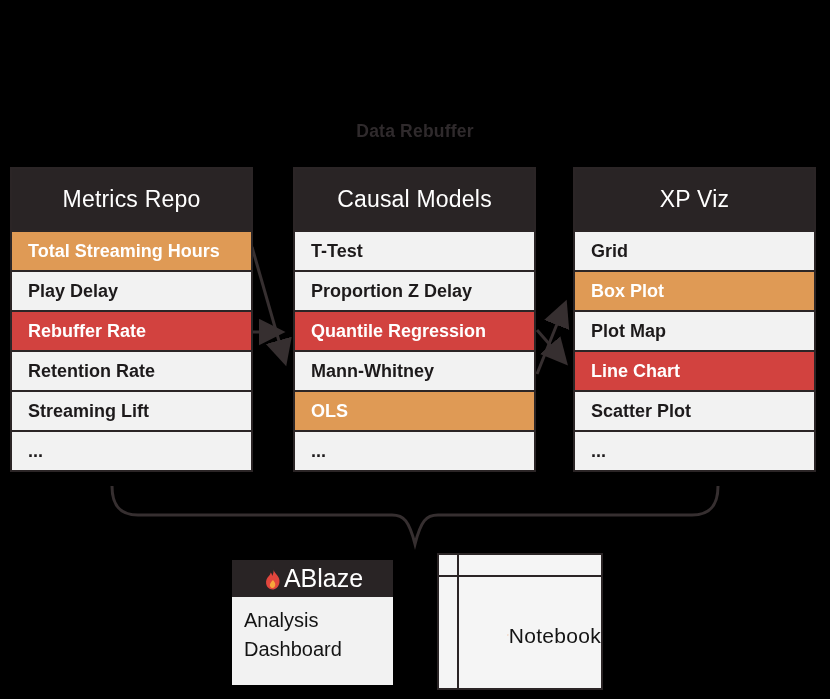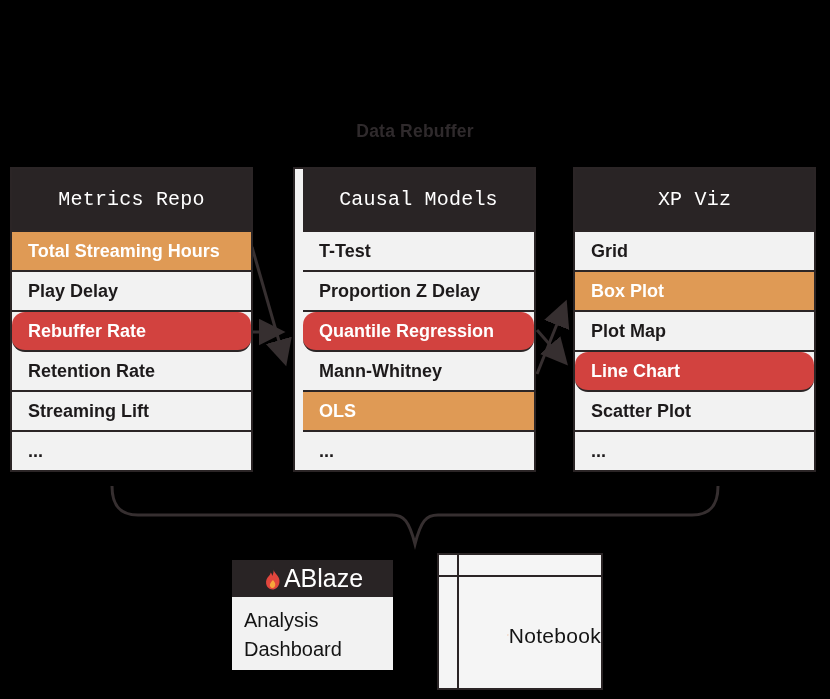--- a/index.html
+++ b/index.html
@@ -18,57 +18,57 @@
     letter-spacing: .2px;
   }
   
   .panel {
     position: absolute; top: 167px; width: 243px;
     border: 2px solid var(--row-border, #2b2526);
     box-sizing: border-box;
     background: var(--row-bg, #f2f2f2);
   }
   .panel-1 { left: 10px; }
-  .panel-2 { left: 293px; padding-left: 8px; }
+  .panel-2 { left: 293px; }
   .panel-3 { left: 573px; }
   .panel-header {
     height: 61px; border-bottom: 2px solid var(--row-border, #2b2526);
     background: var(--panel-header-bg, #292425);
     color: var(--panel-header-text, #fff);
     display: flex; align-items: center; justify-content: center;
-    font-size: 20px; font-weight: 500; letter-spacing: .2px; font-family: Liberation Mono, monospace;
+    font-size: 23px; font-weight: 500; letter-spacing: .2px;
   }
   .row {
     height: 38px; border-bottom: 2px solid var(--row-border, #2b2526);
     background: var(--row-bg, #f2f2f2);
     color: var(--row-text, #1d1a1b);
     display: flex; align-items: center;
     padding-left: 16px; font-size: 18px; font-weight: bold;
   }
   .row:last-child { border-bottom: none; }
   .row--orange { background: var(--highlight-orange, #df9a55); color: var(--highlight-text, #fff); }
-  .row--red    { background: var(--highlight-red,    #d2423f); color: var(--highlight-text, #fff); border-radius: 13px; }
+  .row--red    { background: var(--highlight-red,    #d2423f); color: var(--highlight-text, #fff); }
   
   .connectors { position: absolute; inset: 0; pointer-events: none; }
   .connectors line, .connectors path {
     stroke: var(--connector, #362f30); stroke-width: 3; fill: none;
   }
   .connectors .ah { fill: var(--connector, #362f30); stroke: none; }
   
   .ablaze {
     position: absolute; left: 232px; top: 560px; width: 161px;
     box-sizing: border-box;
   }
   .ablaze-header {
     height: 37px; background: var(--panel-header-bg, #292425);
     display: flex; align-items: center; justify-content: center; 
     color: #fff; font-size: 25px; font-weight: 400;
   }
   .ablaze-body {
-    height: 73px; background: var(--row-bg, #f2f2f2);
+    height: 88px; background: var(--row-bg, #f2f2f2);
     color: #141414; font-size: 20px; line-height: 1.45;
     padding: 9px 12px; box-sizing: border-box;
   }
   
   .jupyter {
     position: absolute; left: 437px; top: 553px; width: 166px; height: 137px;
     background: #f5f5f5; border: 2px solid var(--row-border, #2b2526);
     box-sizing: border-box;
   }
   .jupyter-titlebar {

